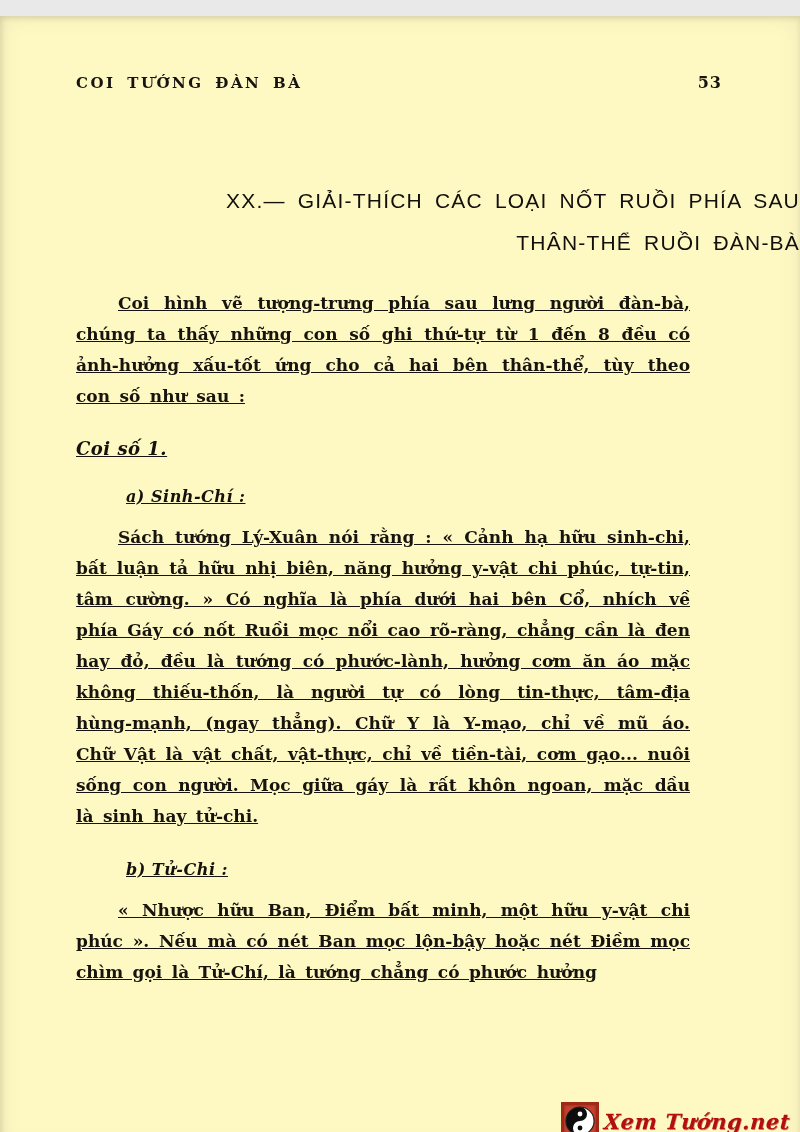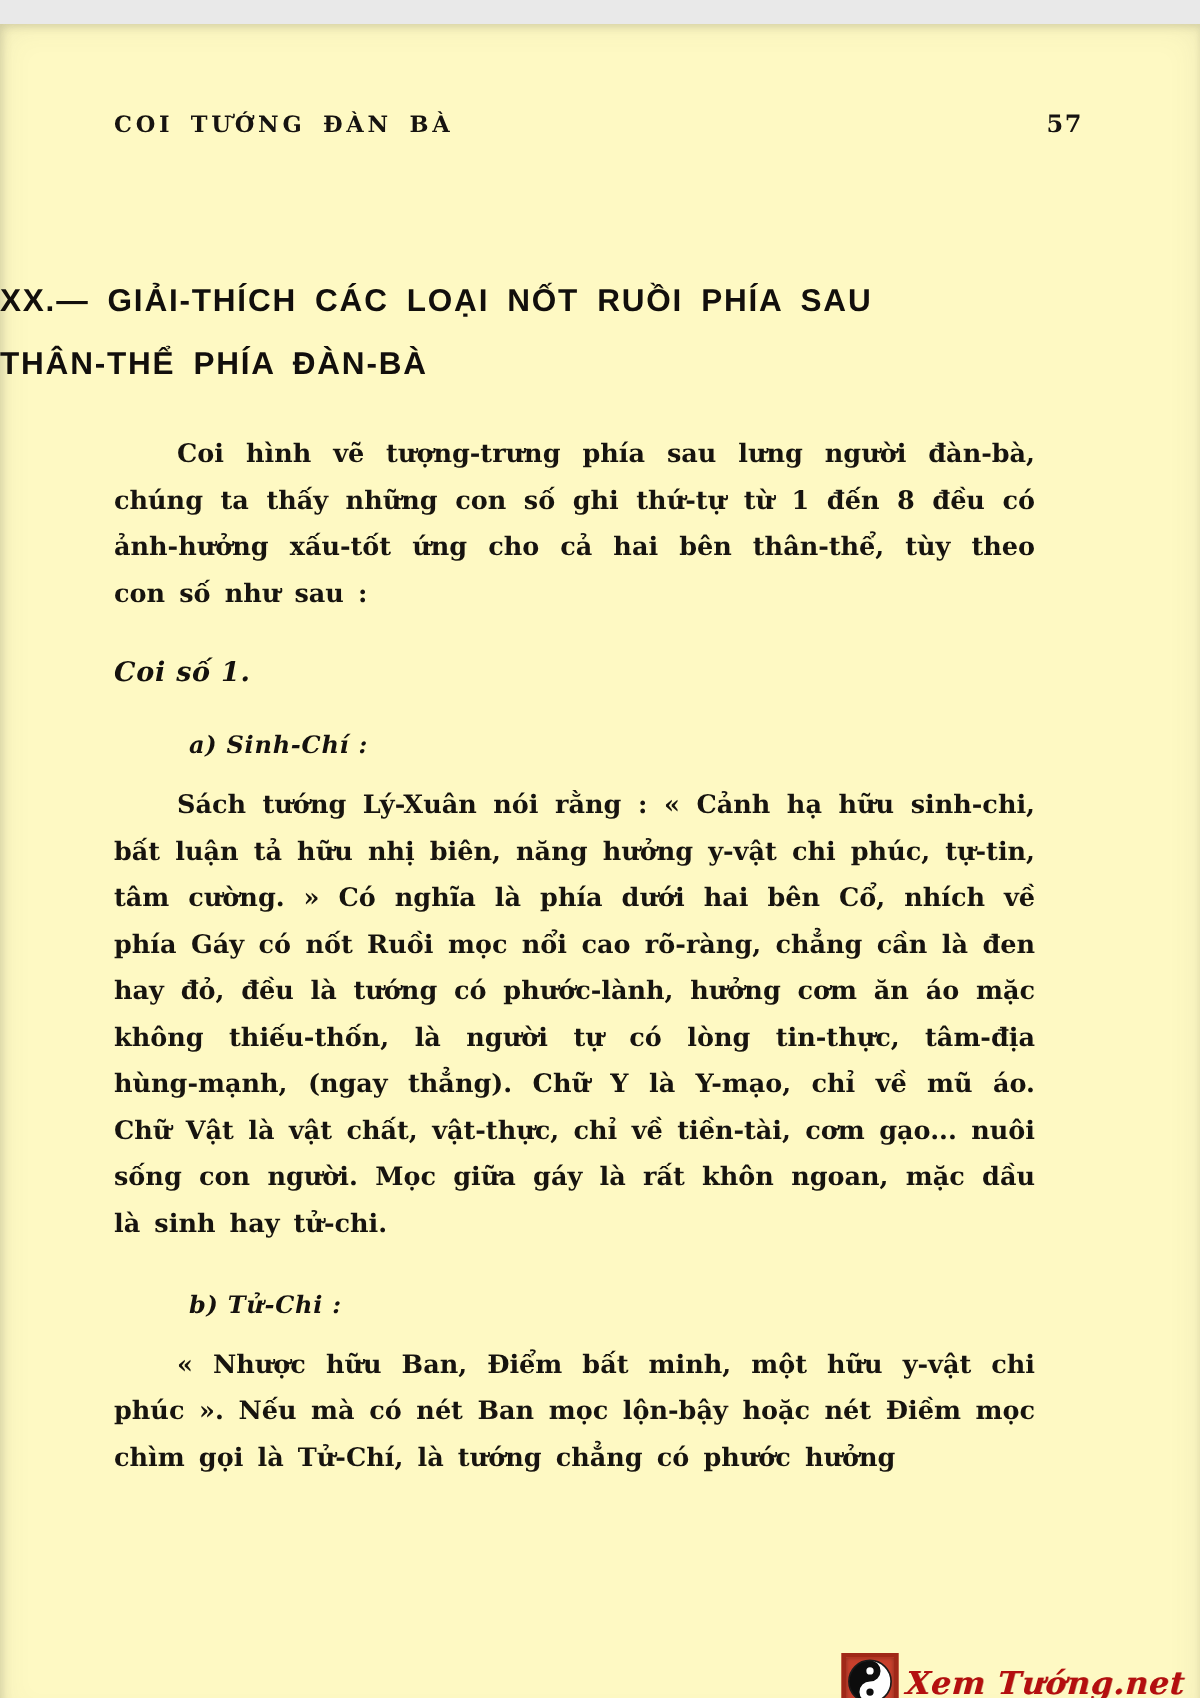--- a/index.html
+++ b/index.html
@@ -28,31 +28,31 @@
     letter-spacing: 2.5px;
     word-spacing: 4px;
   }
   .page-num {
     font-weight: bold;
     font-size: 16px;
     letter-spacing: 1px;
   }
   .chapter-title {
     margin-top: 88px;
-    text-align: left;
+    text-align: right;
     font-family: "Liberation Sans", sans-serif;
-    font-weight: bold;
+    font-weight: normal;
     font-size: 21px;
     line-height: 42px;
     letter-spacing: 1.2px;
     word-spacing: 5px;
     color: #120f0c;
   }
   .chapter-title .t-line { display: block; }
-  .content { padding: 0 110px 0 76px; }
+  .content { padding: 0 110px 0 76px; text-decoration: underline; }
   p.body {
     margin-top: 24px;
     font-size: 17px;
     font-weight: bold;
     line-height: 31px;
     text-align: justify;
     word-spacing: 3.5px;
     color: #17140f;
   }
   p.indent { text-indent: 42px; }
@@ -108,26 +108,26 @@
     transform: skewX(-4deg);
   }
 </style>
 </head>
 <body>
 
 <div class="page">
 
   <header class="running-head">
     <span class="head-title">COI TƯỚNG ĐÀN BÀ</span>
-    <span class="page-num">57</span>
+    <span class="page-num">53</span>
   </header>
 
   <h1 class="chapter-title">
     <span class="t-line">XX.— GIẢI-THÍCH CÁC LOẠI NỐT RUỒI PHÍA SAU</span>
-    <span class="t-line">THÂN-THỂ PHÍA ĐÀN-BÀ</span>
+    <span class="t-line">THÂN-THỂ RUỒI ĐÀN-BÀ</span>
   </h1>
 
   <div class="content">
 
     <p class="body indent">Coi hình vẽ tượng-trưng phía sau lưng người đàn-bà, chúng ta thấy những con số ghi thứ-tự từ 1 đến 8 đều có ảnh-hưởng xấu-tốt ứng cho cả hai bên thân-thể, tùy theo con số như sau :</p>
 
     <h2 class="sec-head">Coi số 1.</h2>
 
 
     <h3 class="sub-head">a) Sinh-Chí :</h3>

